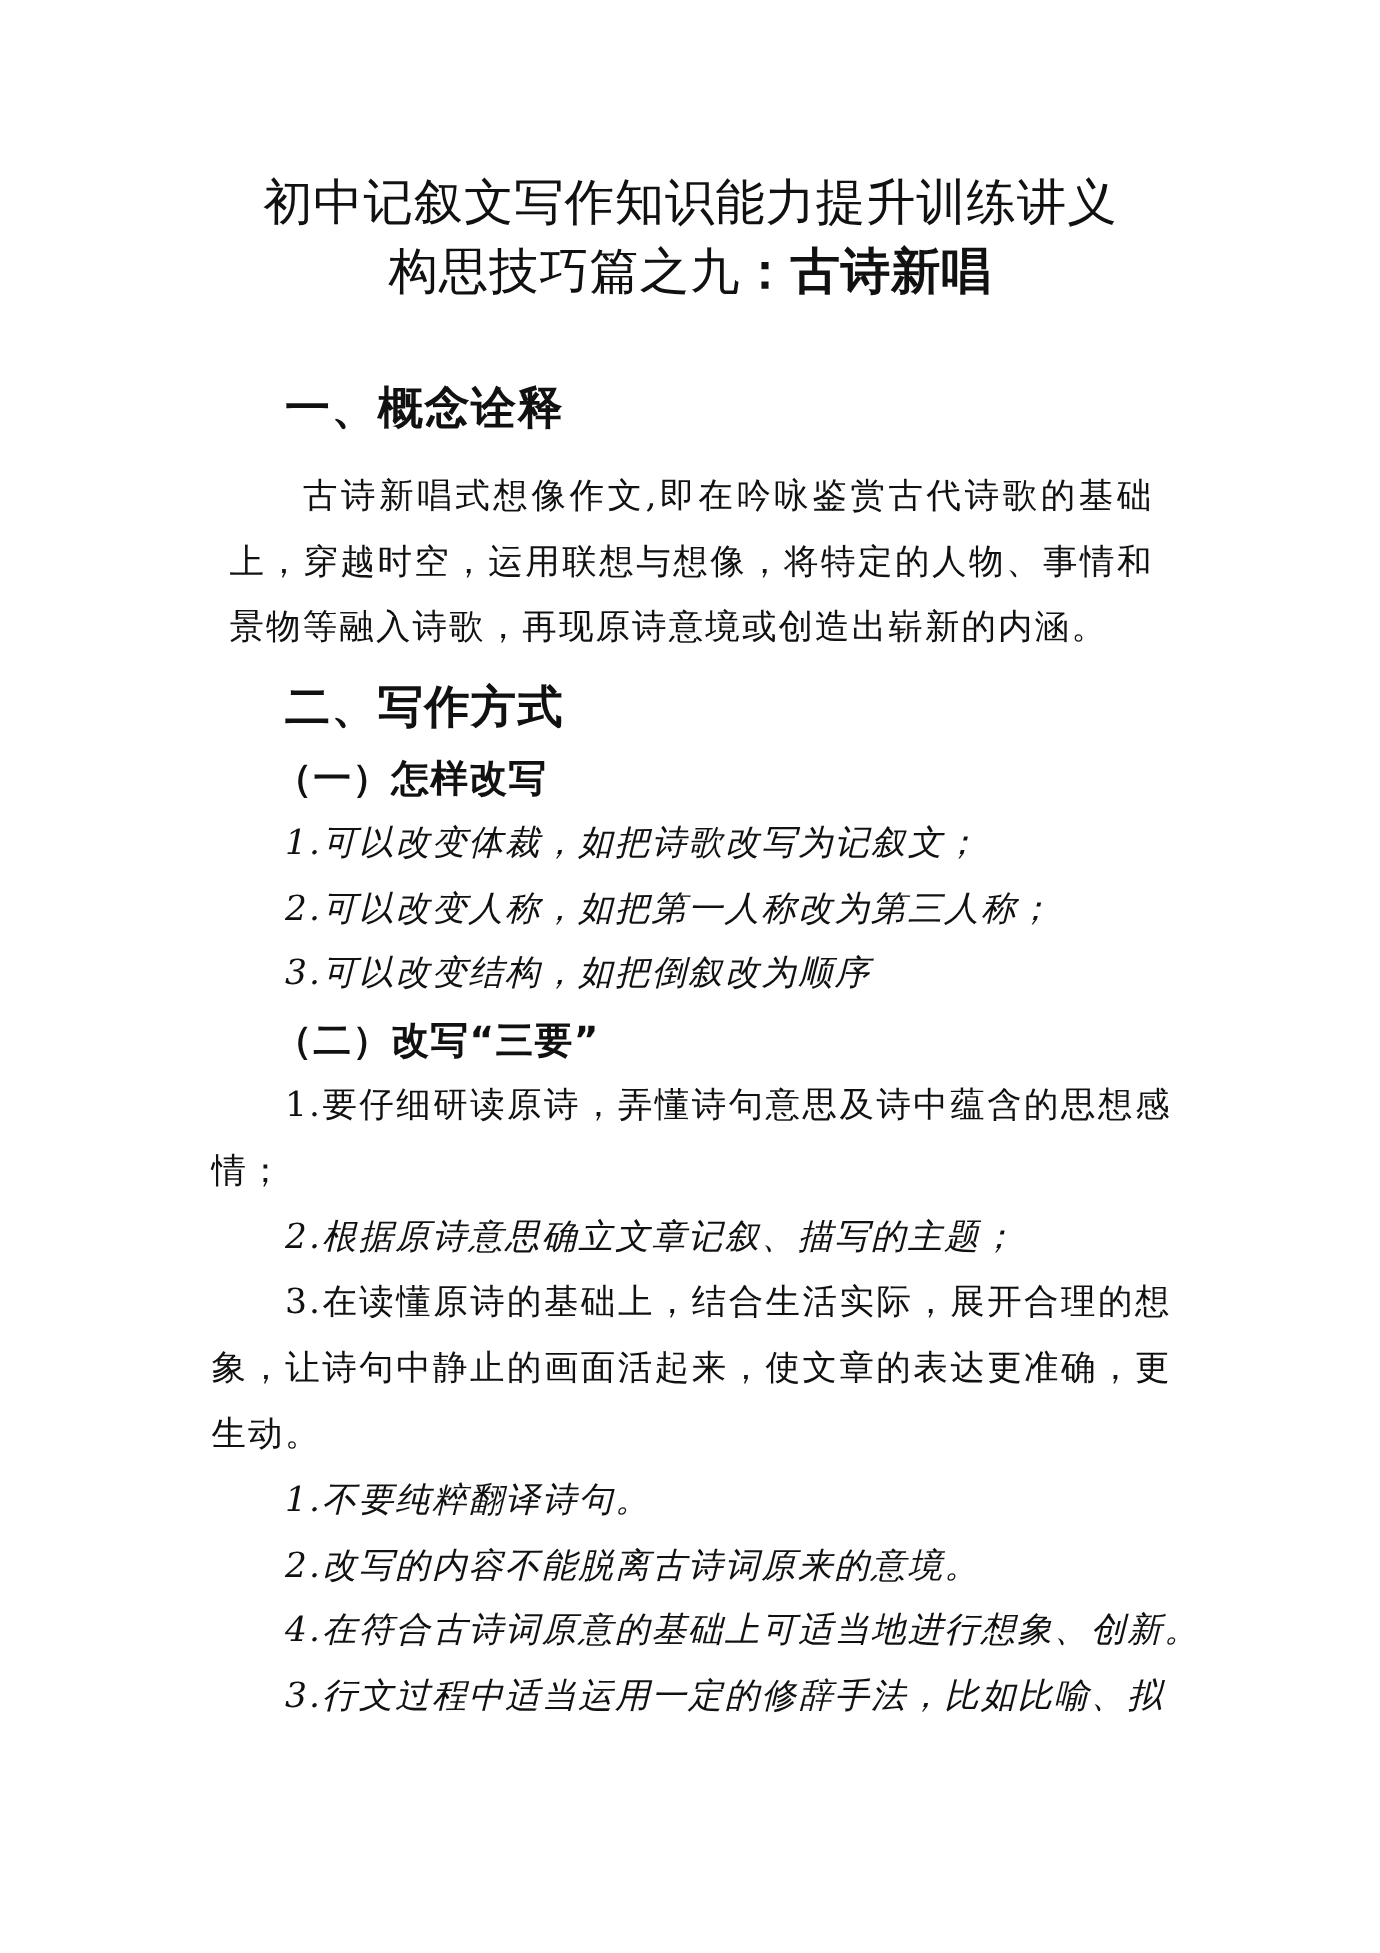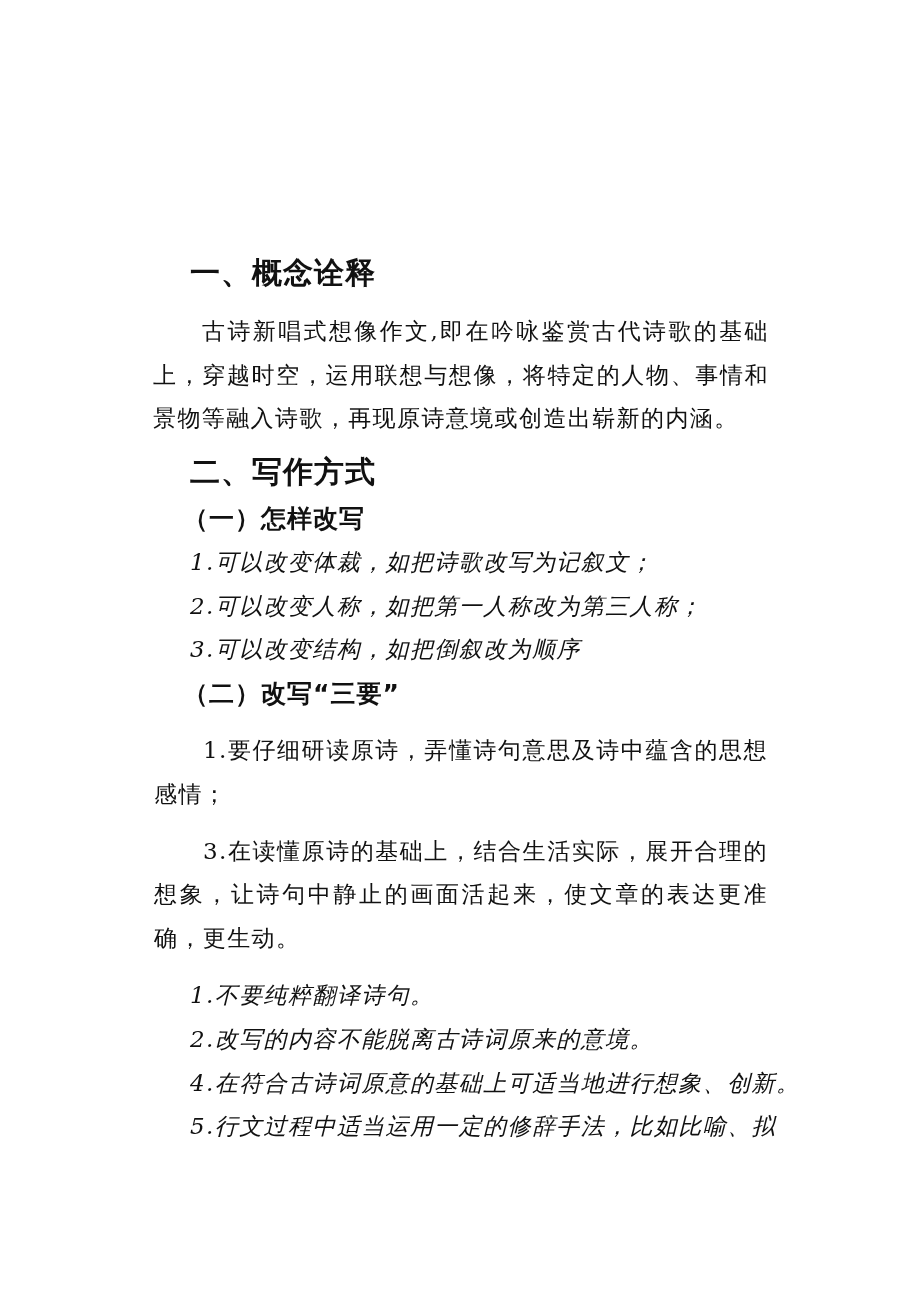--- a/index.html
+++ b/index.html
@@ -84,48 +84,55 @@
       letter-spacing: 1.4px;
       margin: 0;
       padding-left: 49px;
       white-space: nowrap;
       font-style: italic;
     }
     .item-wrap {
       font-size: 23px;
       line-height: 43.8px;
       letter-spacing: 1.4px;
-      margin: 13px;
+      margin: 0;
       text-indent: 49px;
       word-break: break-all;
       text-align: justify;
       text-align-last: left;
     }
   </style>
 </head>
 <body>
 
 <div class="page">
 
+  <div class="title-block">
+    <div class="title-line">初中记叙文写作知识能力提升训练讲义</div>
+    <div class="title-line">
+      <span>构思技巧篇之九</span><span class="bold">：</span><span class="bold">古诗新唱</span>
+    </div>
+  </div>
 
   <div class="content">
 
     <p class="heading">一、概念诠释</p>
     <p class="para indent">古诗新唱式想像作文,即在吟咏鉴赏古代诗歌的基础上，穿越时空，运用联想与想像，将特定的人物、事情和景物等融入诗歌，再现原诗意境或创造出崭新的内涵。</p>
 
     <p class="heading">二、写作方式</p>
 
     <p class="subheading">（一）怎样改写</p>
     <p class="item">1.可以改变体裁，如把诗歌改写为记叙文；</p>
     <p class="item">2.可以改变人称，如把第一人称改为第三人称；</p>
     <p class="item">3.可以改变结构，如把倒叙改为顺序</p>
 
     <p class="subheading">（二）改写“三要”</p>
     <p class="item-wrap">1.要仔细研读原诗，弄懂诗句意思及诗中蕴含的思想感情；</p>
+    <p class="item">2.根据原诗意思确立文章记叙、描写的主题；</p>
     <p class="item-wrap">3.在读懂原诗的基础上，结合生活实际，展开合理的想象，让诗句中静止的画面活起来，使文章的表达更准确，更生动。</p>
 
     <p class="item">1.不要纯粹翻译诗句。</p>
     <p class="item">2.改写的内容不能脱离古诗词原来的意境。</p>
     <p class="item">4.在符合古诗词原意的基础上可适当地进行想象、创新。</p>
-    <p class="item">5.行文过程中适当运用一定的修辞手法，比如比喻、拟</p>
+    <p class="item">3.行文过程中适当运用一定的修辞手法，比如比喻、拟</p>
 
   </div>
 </div>
 
 </body></html>

